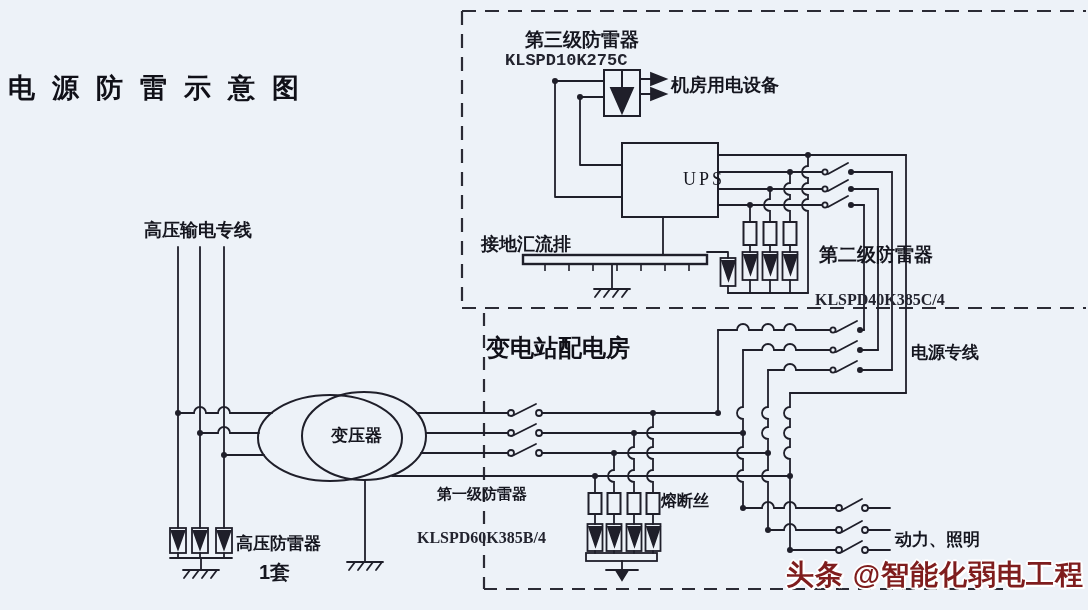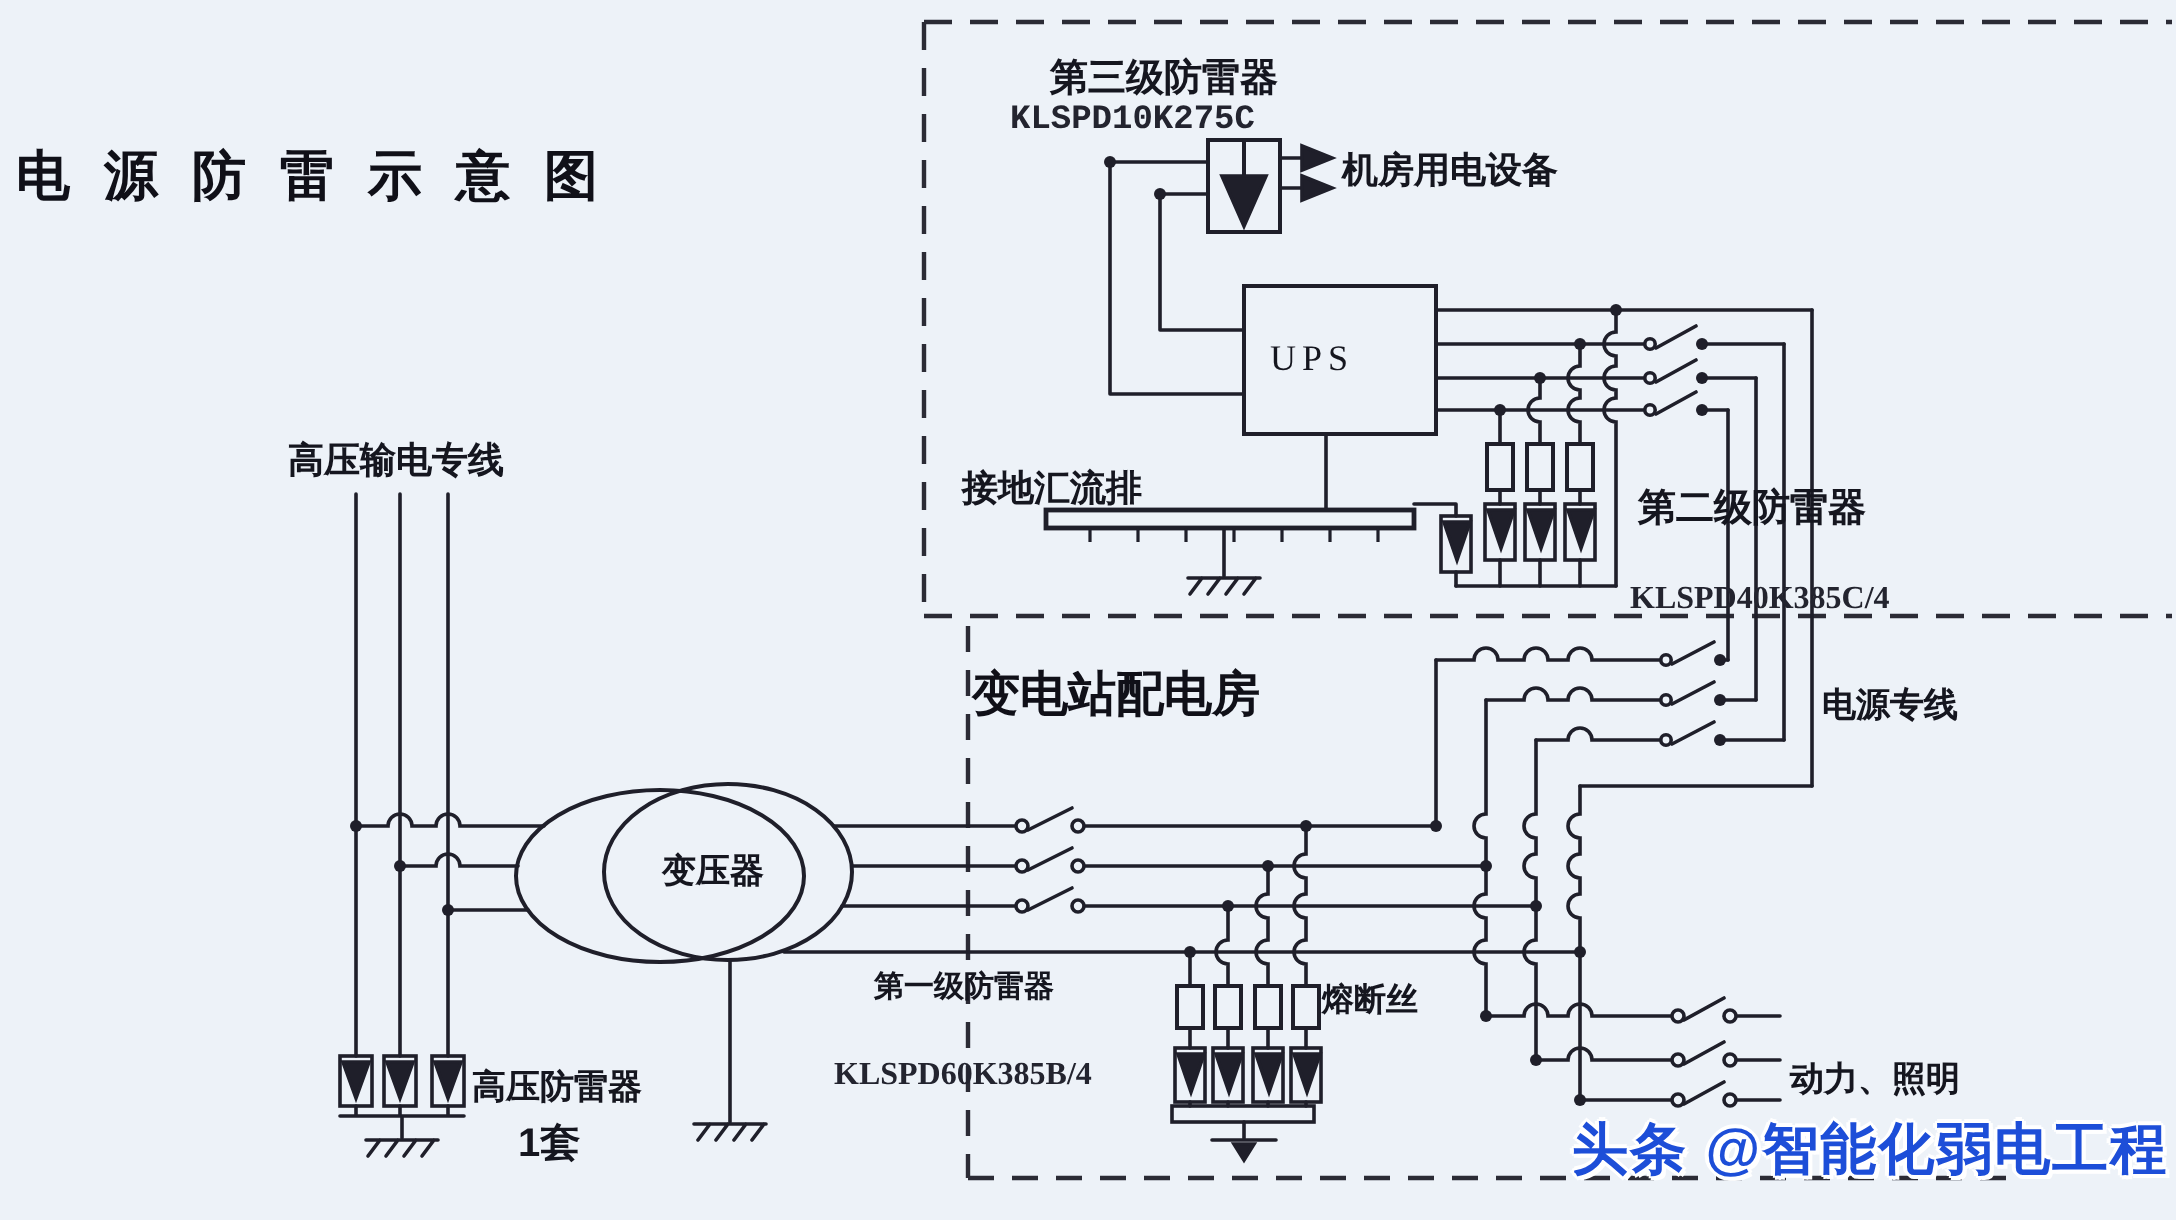--- a/index.html
+++ b/index.html
@@ -9,21 +9,21 @@
     font-family:"Liberation Sans", sans-serif;
   }
   .stage{position:absolute;left:0;top:0;width:1088px;height:610px;}
   svg{position:absolute;left:0;top:0;}
   .lbl{position:absolute;color:#15161f;white-space:nowrap;line-height:1.1;}
   .b{font-weight:bold;}
   .model{font-family:"Liberation Serif", serif;font-weight:bold;color:#23242f;}
   .title{font-size:27px;font-weight:bold;letter-spacing:17px;color:#101018;}
   .room{font-weight:bold;color:#101018;}
   .watermark{
-    font-size:28px;font-weight:bold;letter-spacing:1px;color:#1d4ed8;
+    font-size:28px;font-weight:bold;letter-spacing:1px;color:#7f1d1d;
     text-shadow:-2px 0 0 #ffffff,2px 0 0 #ffffff,0 -2px 0 #ffffff,0 2px 0 #ffffff,
                 -1px -1px 0 #ffffff,1px -1px 0 #ffffff,-1px 1px 0 #ffffff,2px 2px 0 #ffffff;
   }
   .upsLbl{font-family:"Liberation Serif", serif;letter-spacing:3px;font-size:18px;color:#15161f;}
 </style>
 </head>
 <body>
 
 <div class="stage">
 
@@ -222,21 +222,21 @@
 </svg>
 
 <div class="lbl title" style="left:8px;top:74px;">电源防雷示意图</div>
 
 <div class="lbl room" style="left:486px;top:335px;font-size:24px;">变电站配电房</div>
 
 <div class="lbl b" style="left:509px;top:30px;font-size:19px;margin-left:16px;">第三级防雷器</div>
 <div class="lbl model" style="left:505px;top:52px;font-size:17px;font-family:Liberation Mono, monospace;">KLSPD10K275C</div>
 <div class="lbl b" style="left:671px;top:76px;font-size:18px;">机房用电设备</div>
 
-<div class="lbl upsLbl" style="left:608px;top:170px;width:96px;text-align:center;">UPS</div>
+<div class="lbl upsLbl" style="left:656px;top:170px;width:96px;text-align:center;">UPS</div>
 
 <div class="lbl b" style="left:481px;top:235px;font-size:18px;">接地汇流排</div>
 
 <div class="lbl b" style="left:819px;top:245px;font-size:19px;">第二级防雷器</div>
 <div class="lbl model" style="left:815px;top:267px;font-size:16px;margin-top:24px;">KLSPD40K385C/4</div>
 
 <div class="lbl b" style="left:911px;top:344px;font-size:17px;">电源专线</div>
 
 <div class="lbl b" style="left:144px;top:221px;font-size:18px;">高压输电专线</div>
 <div class="lbl b" style="left:331px;top:427px;font-size:17px;">变压器</div>

